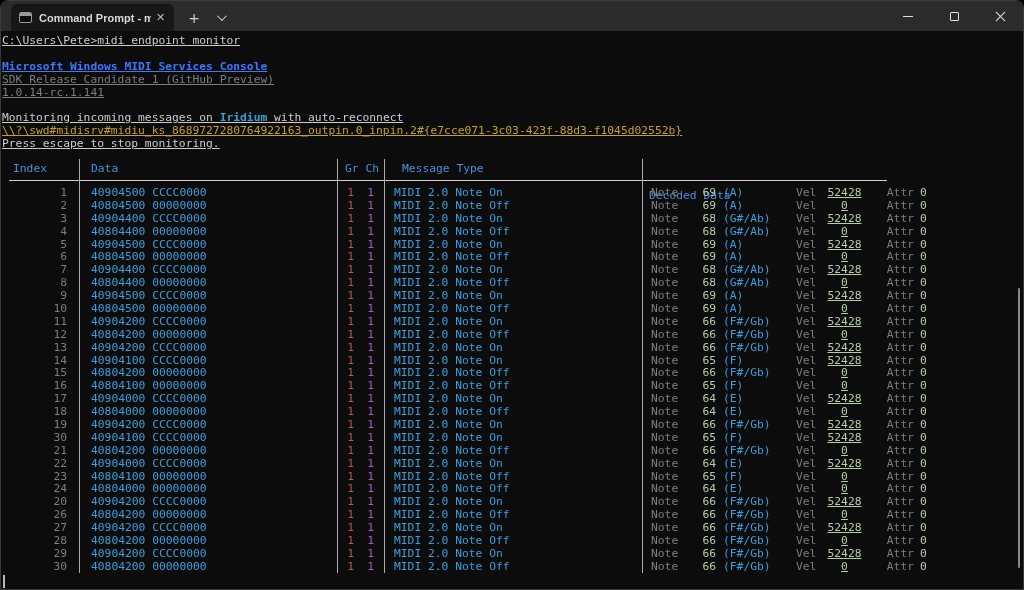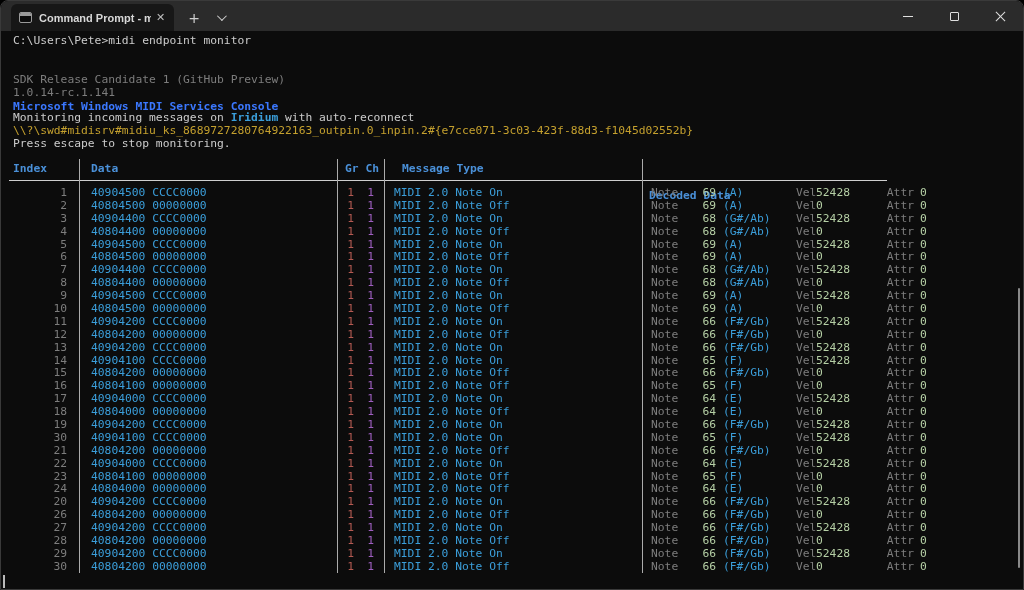--- a/index.html
+++ b/index.html
@@ -54,31 +54,31 @@
   .max-glyph { width:9px; height:9px; border:1px solid #e0e0e0; border-radius:1px; }
   .close-glyph { position:relative; width:11px; height:11px; }
   .close-glyph::before, .close-glyph::after {
     content:""; position:absolute; left:-1px; top:5px; width:13px; height:1px; background:#e0e0e0;
   }
   .close-glyph::before { transform:rotate(45deg); }
   .close-glyph::after  { transform:rotate(-45deg); }
 
   
   .term { position:absolute; top:30px; left:0; right:0; bottom:0; font-size:11.3px; color:#CCCCCC; }
-  .tline { position:absolute; left:12px; white-space:pre; line-height:13px; }
+  .tline { position:absolute; left:1px; white-space:pre; line-height:13px;text-decoration:underline; }
   .c-fg     { color:#CCCCCC; }
   .c-dim    { color:#7D7D7D; }
   .c-blue   { color:#3B9EDA; }
-  .c-title  { color:#3B78FF; font-weight:bold;margin-top:40px; }
+  .c-title  { color:#3B78FF; font-weight:bold; }
   .c-yellow { color:#C4A02E; }
   .bold { font-weight:bold;text-align:right; }
 
   
   .thead { position:absolute; top:131px; left:0; height:14px; width:100%; }
-  .thead span { position:absolute; white-space:pre; color:#4A90D8; font-weight:bold; line-height:14px; }
+  .thead span { position:absolute; white-space:pre; color:#4A90D8; font-weight:normal; line-height:14px; }
   .h-index   { left:12px; }
   .h-data    { left:90px; }
   .h-grch    { left:344px; }
   .h-message { left:393px;margin-left:8px; }
   .h-decoded { left:648px;margin-top:27px; }
 
   .hline { position:absolute; top:149px; left:8px; width:878px; height:1px; background:#CFCFCF; }
   .vline { position:absolute; top:128px; height:414px; width:1px; background:#ABABAB; }
   .vl1 { left:78px; } .vl2 { left:336px; } .vl3 { left:383px; } .vl4 { left:641px; }
 
@@ -88,21 +88,21 @@
   .cl-idx  { width:56px; text-align:right; color:#7D7D7D; }
   .cl-data { width:240px; margin-left:24px; color:#3B9EDA; }
   .cl-gr   { width:10px; margin-left:13px; text-align:right; color:#B35A52; }
   .cl-ch   { width:20px; text-align:right; color:#9E5FC0; }
   .cl-msg  { width:242px; margin-left:20px; color:#3B9EDA; }
   .cl-dec  { margin-left:15px; display:flex; }
   .d-note  { width:27px; color:#7D7D7D; }
   .d-num   { width:38px; text-align:right; color:#B5CFA5; }
   .d-name  { width:80px; padding-left:7px; color:#3B9EDA; }
   .d-vel   { width:20px; color:#7D7D7D; }
-  .d-vval  { width:57px; text-align:left; color:#B5CFA5; }
+  .d-vval  { width:57px; text-align:center; color:#B5CFA5;text-decoration:underline; }
   .d-attr  { width:41px; text-align:right; color:#7D7D7D; }
   .d-aval  { width:12px; padding-left:6px; color:#B5CFA5; }
 
   .cursor { position:absolute; left:2px; top:544px; width:2px; height:13px; background:#B9B9B9; }
   .scroll-thumb { position:absolute; right:3px; top:257px; width:2px; height:280px; background:#8a8a8a; border-radius:2px; }
 </style>
 </head>
 <body>
 
 <div class="window">

